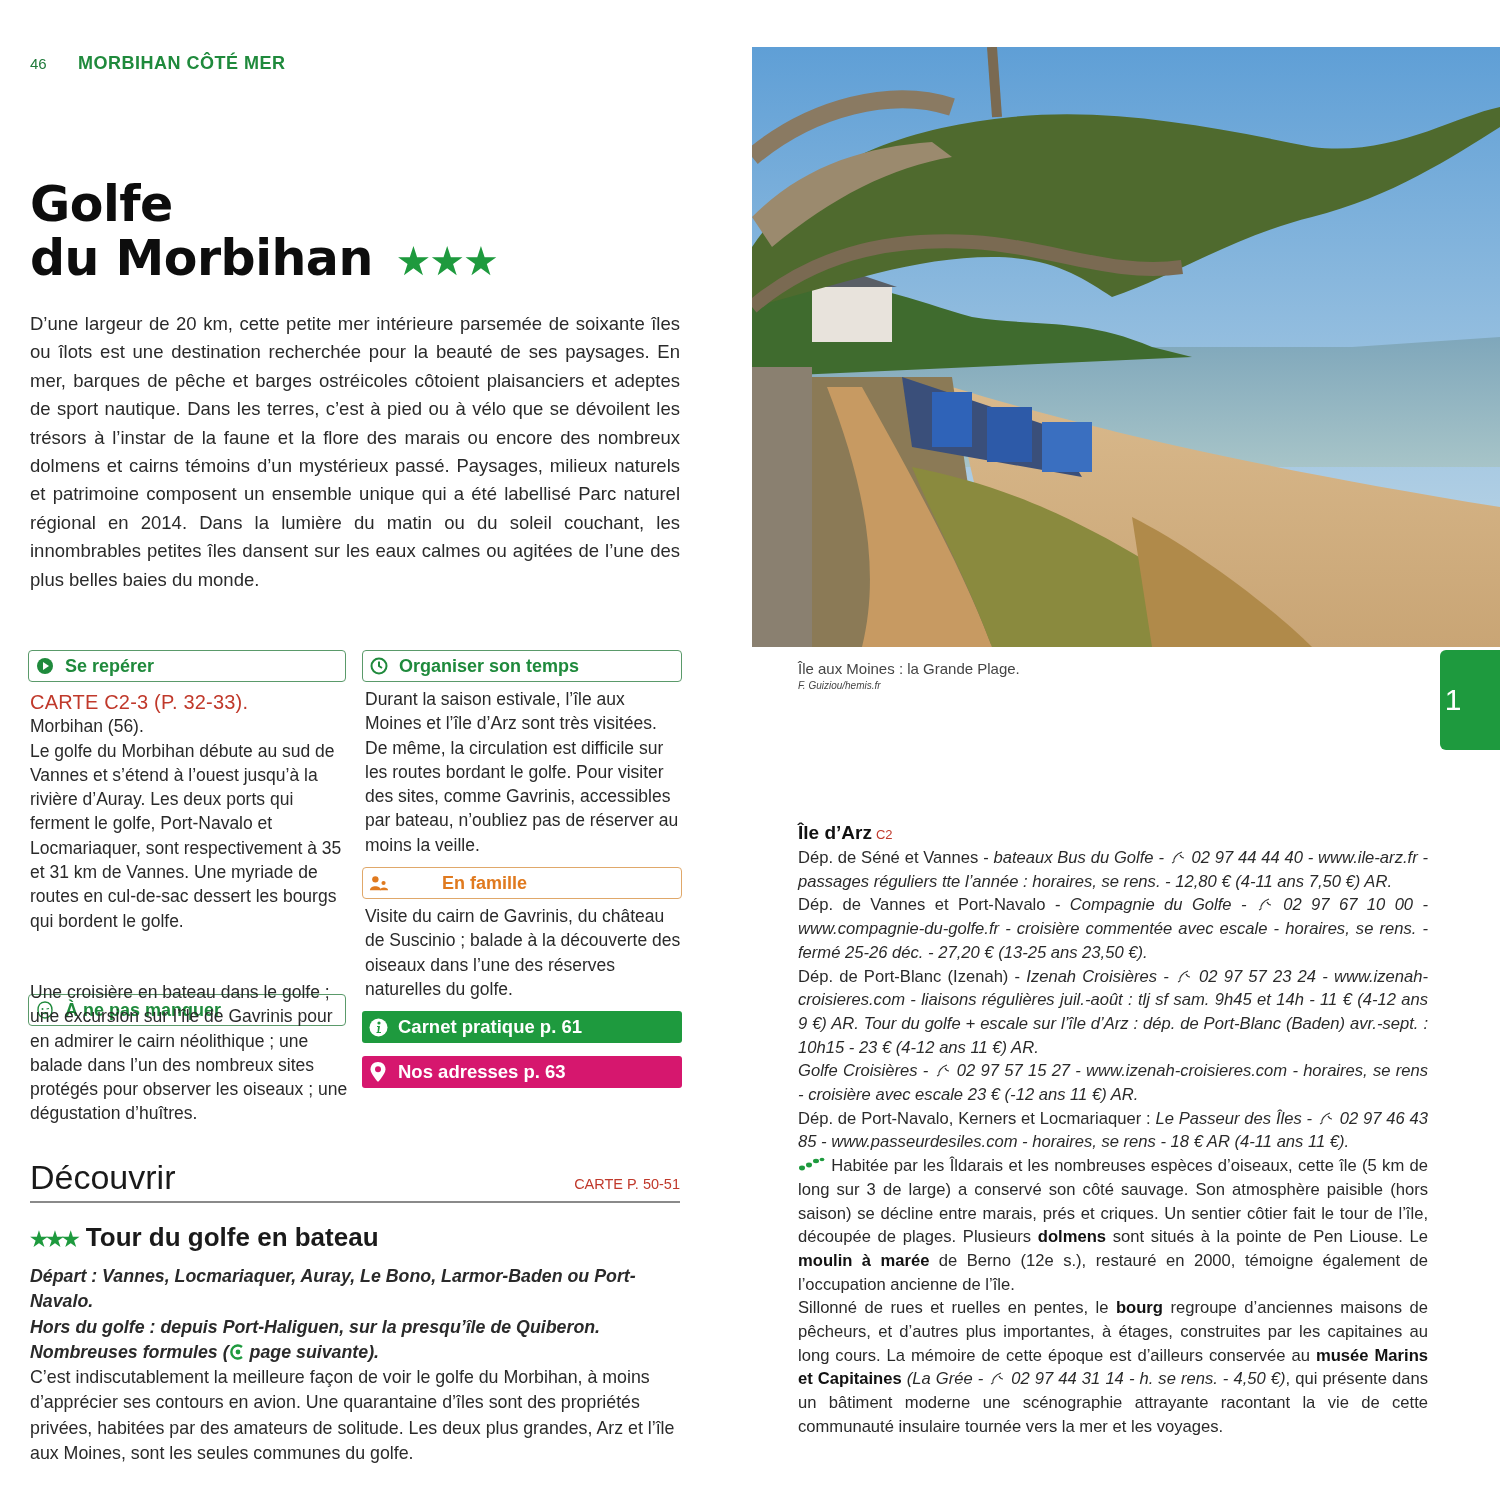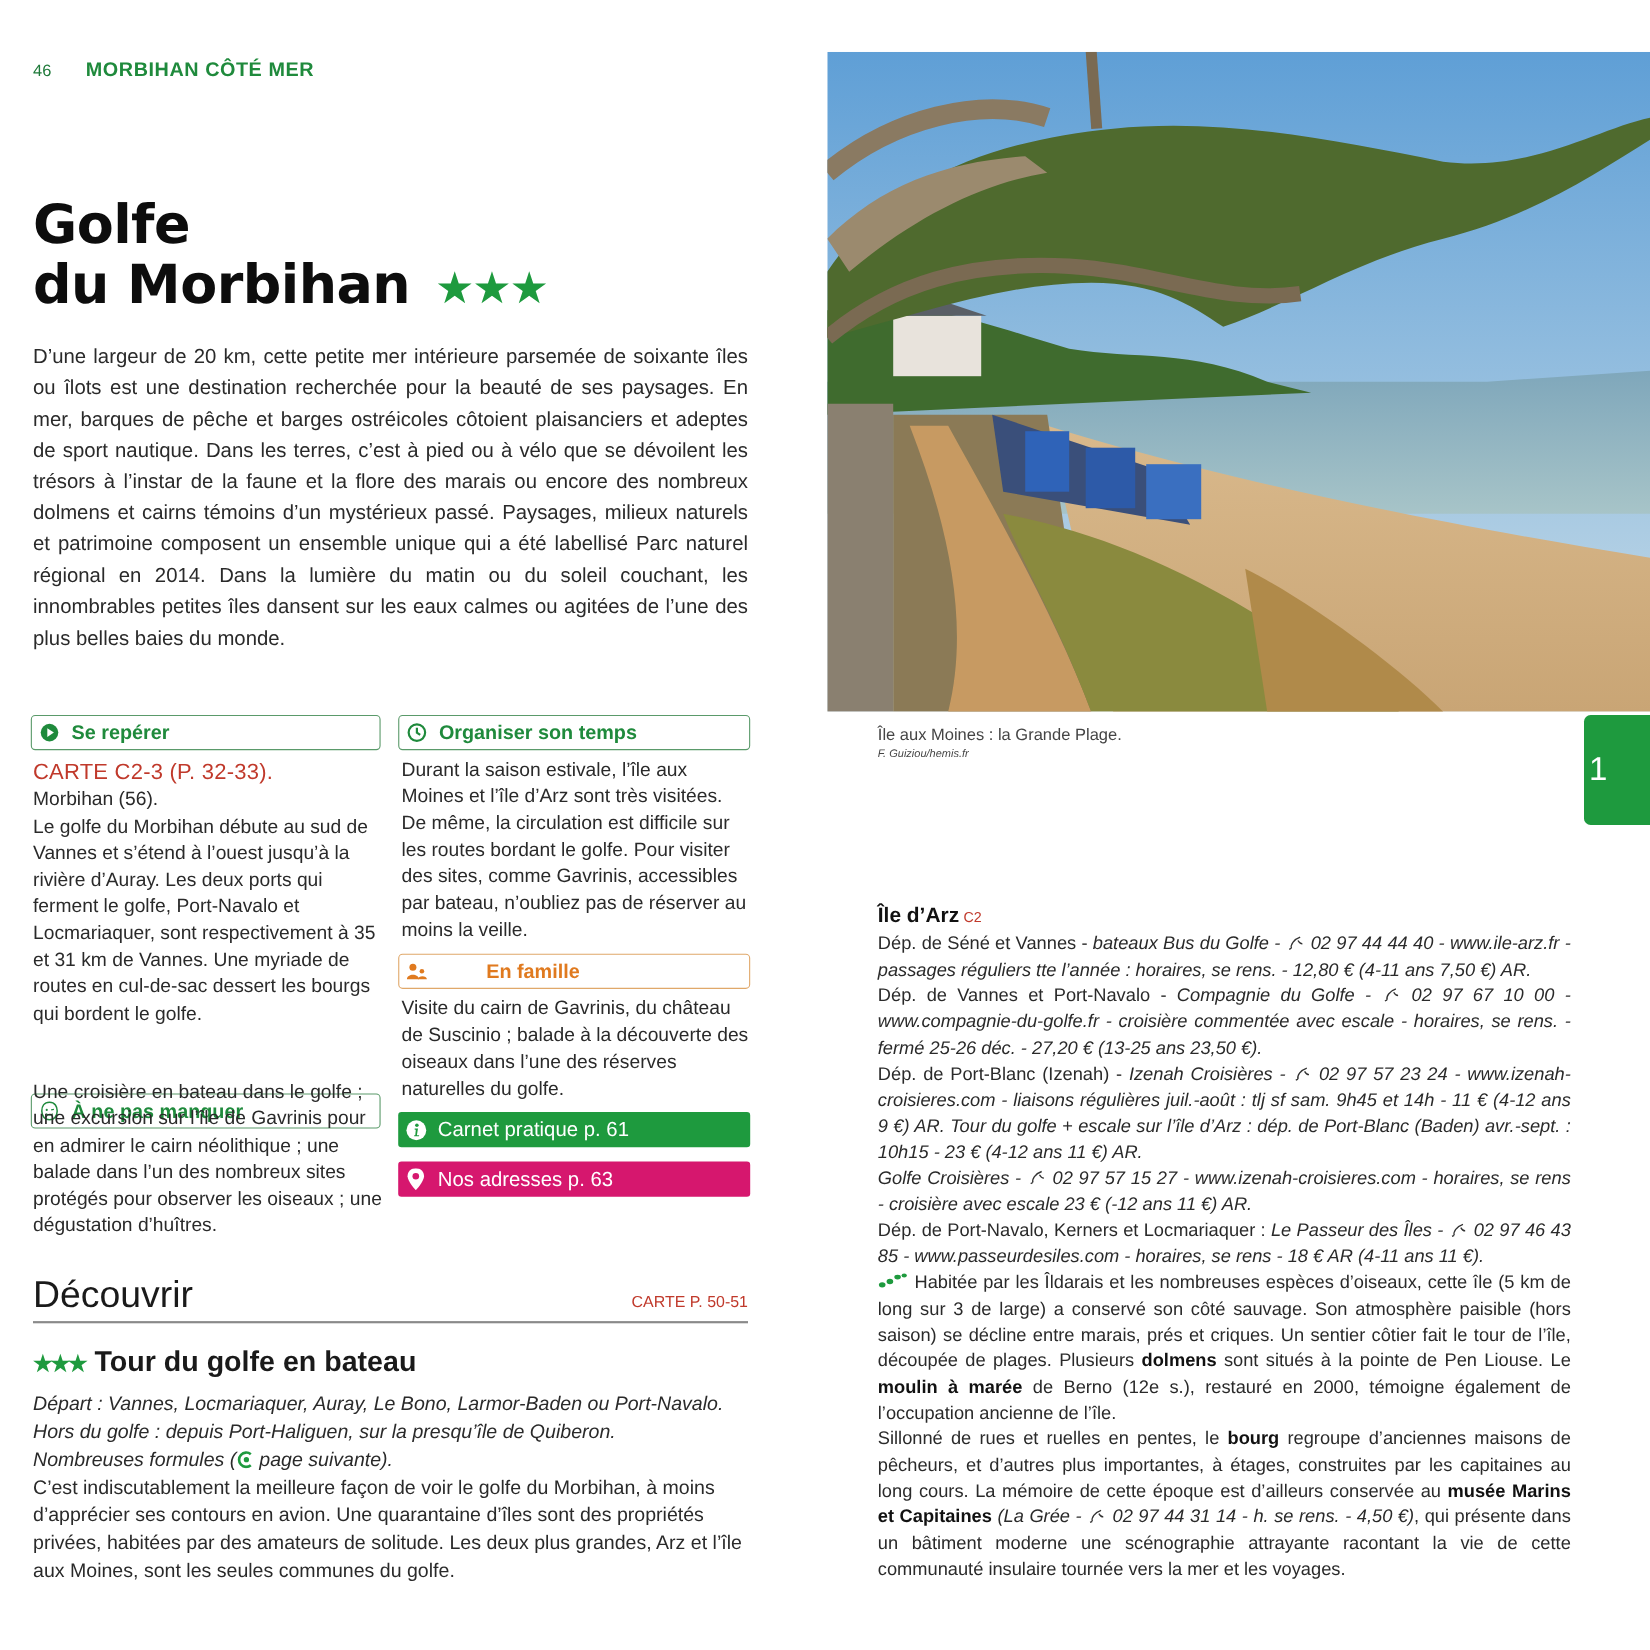--- a/index.html
+++ b/index.html
@@ -15,33 +15,33 @@
 
   .intro { position: absolute; left: 30px; top: 310px; width: 650px; font-size: 18.5px; line-height: 28.4px; color: #2a2a2a; text-align: justify; }
 
   .box-header { position: absolute; height: 32px; border: 1.5px solid #5a9a6a; border-radius: 4px; display: flex; align-items: center; padding-left: 6px; font-weight: bold; font-size: 18px; color: #1f8a3c; }
   .box-header .ico { width: 20px; height: 20px; margin-right: 10px; display: inline-flex; align-items: center; justify-content: center; }
   .box-header.orange { border-color: #e0a86a; color: #e07a1f; gap: 43px; }
 
   .col-text { position: absolute; font-size: 17.5px; line-height: 24.3px; color: #2a2a2a; }
   .carte-ref { color: #c0392b; font-size: 20px; letter-spacing: 0.2px; }
 
-  .pill { position: absolute; height: 32px; border-radius: 3px; color: #ffffff; font-weight: normal; font-size: 18.5px; display: flex; align-items: center; padding-left: 6px; cursor: pointer; }
+  .pill { position: absolute; height: 32px; border-radius: 3px; color: #ffffff; font-weight: bold; font-size: 18.5px; display: flex; align-items: center; padding-left: 6px; cursor: pointer; }
   .pill .ico { width: 20px; height: 20px; margin-right: 10px; display: inline-flex; align-items: center; justify-content: center; }
   .pill.green { background: #1e9a3e; }
   .pill.magenta { background: #d6176e; }
 
   .discover-title { position: absolute; left: 30px; top: 1158px; font-size: 34px; font-weight: normal; color: #1a1a1a; }
   .discover-carte { position: absolute; right: 820px; top: 1176px; font-size: 14.5px; color: #c0392b; }
   .discover-rule { position: absolute; left: 30px; top: 1201px; width: 650px; height: 1.5px; background: #8a8a8a; }
 
   .tour-title { position: absolute; left: 30px; top: 1222px; font-size: 26px; color: #1a1a1a; }
   .tour-title .stars { color: #1e9a3e; font-size: 20px; letter-spacing: -2px; margin-right: 8px; }
   .tour-body { position: absolute; left: 30px; top: 1264px; width: 652px; font-size: 17.8px; line-height: 25.3px; color: #2a2a2a; }
-  .tour-body .it { font-style: italic; }
+  .tour-body .it { font-style: italic; font-weight: bold; }
 
   .photo { position: absolute; left: 752px; top: 47px; width: 748px; height: 600px; overflow: hidden; }
   .caption { position: absolute; left: 798px; top: 660px; font-size: 15px; color: #444; }
   .credit { position: absolute; left: 798px; top: 680px; font-size: 10px; font-style: italic; color: #444; text-align: right; }
 
   .thumb-tab { position: absolute; left: 1440px; top: 650px; width: 60px; height: 100px; background: #1e9a3e; border-radius: 6px 0 0 6px; color: #ffffff; font-size: 30px; display: flex; align-items: center; justify-content: center; padding-right: 34px; }
 
   .arz-title { position: absolute; left: 798px; top: 822px; font-size: 19px; font-weight: bold; color: #111; }
   .arz-title .grid { color: #c0392b; font-size: 13px; font-weight: normal; margin-left: 4px; }
   .arz-body { position: absolute; left: 798px; top: 846px; width: 630px; font-size: 16.6px; line-height: 23.7px; color: #2a2a2a; text-align: justify; }

